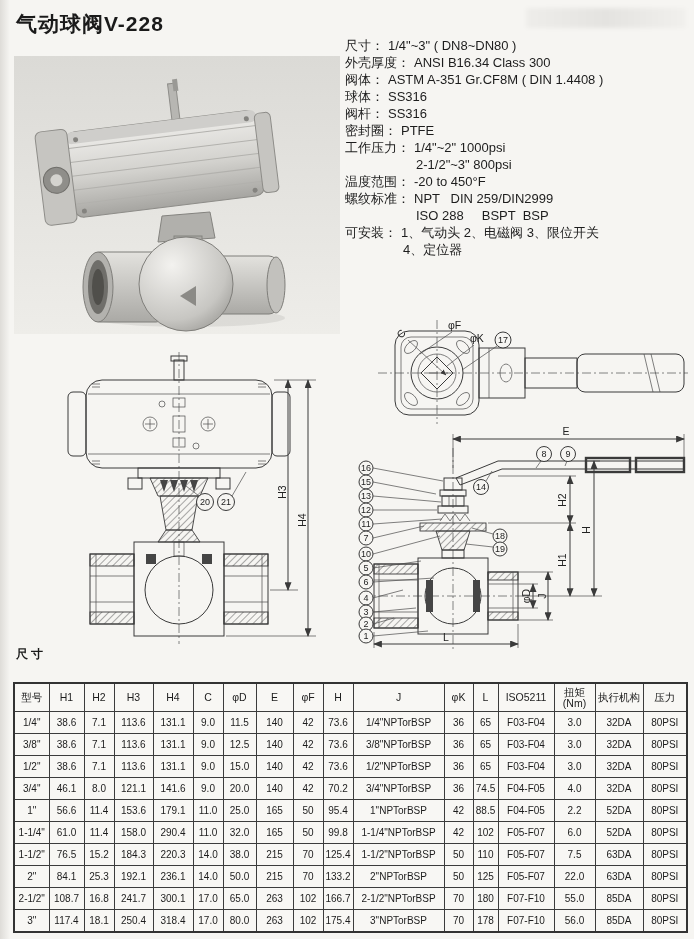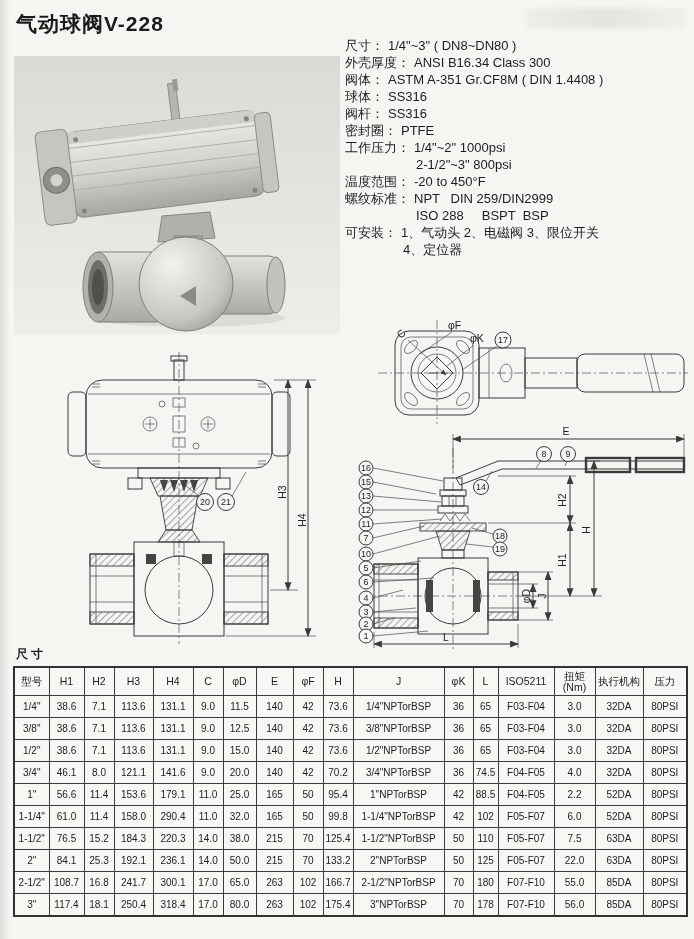--- a/index.html
+++ b/index.html
@@ -29,21 +29,21 @@
   .thk{stroke-width:2.4}
   .lt{fill:none;stroke:#4a4a4a;stroke-width:.7}
   .cl{fill:none;stroke:#666;stroke-width:.8;stroke-dasharray:9 3 2 3}
   .hatB{stroke:#3a3a3a;stroke-width:.9}
   .dk{fill:#454545;stroke:none}
   .cc{stroke:#3a3a3a;stroke-width:1}
   svg text{font-family:"Liberation Sans",sans-serif;fill:#222}
   .dim{font-size:10.5px}
   .co{font-size:9px;text-anchor:middle}
   
-  .dim-table{position:absolute;left:13px;top:666px;width:673px;
+  .dim-table{position:absolute;left:13px;top:682px;width:673px;
         border-collapse:collapse;table-layout:fixed;font-size:10px;color:#1c1c1c;
         border:2px solid #333;background:#f8f7f4}
   .dim-table th,.dim-table td{border:1px solid #3c3c3c;text-align:center;
         padding:0;overflow:hidden;font-weight:normal}
   .dim-table th{height:27px;white-space:pre-line;line-height:11px;font-size:10.5px}
   .dim-table td{height:21px}
 </style>
 </head>
 <body>
 

